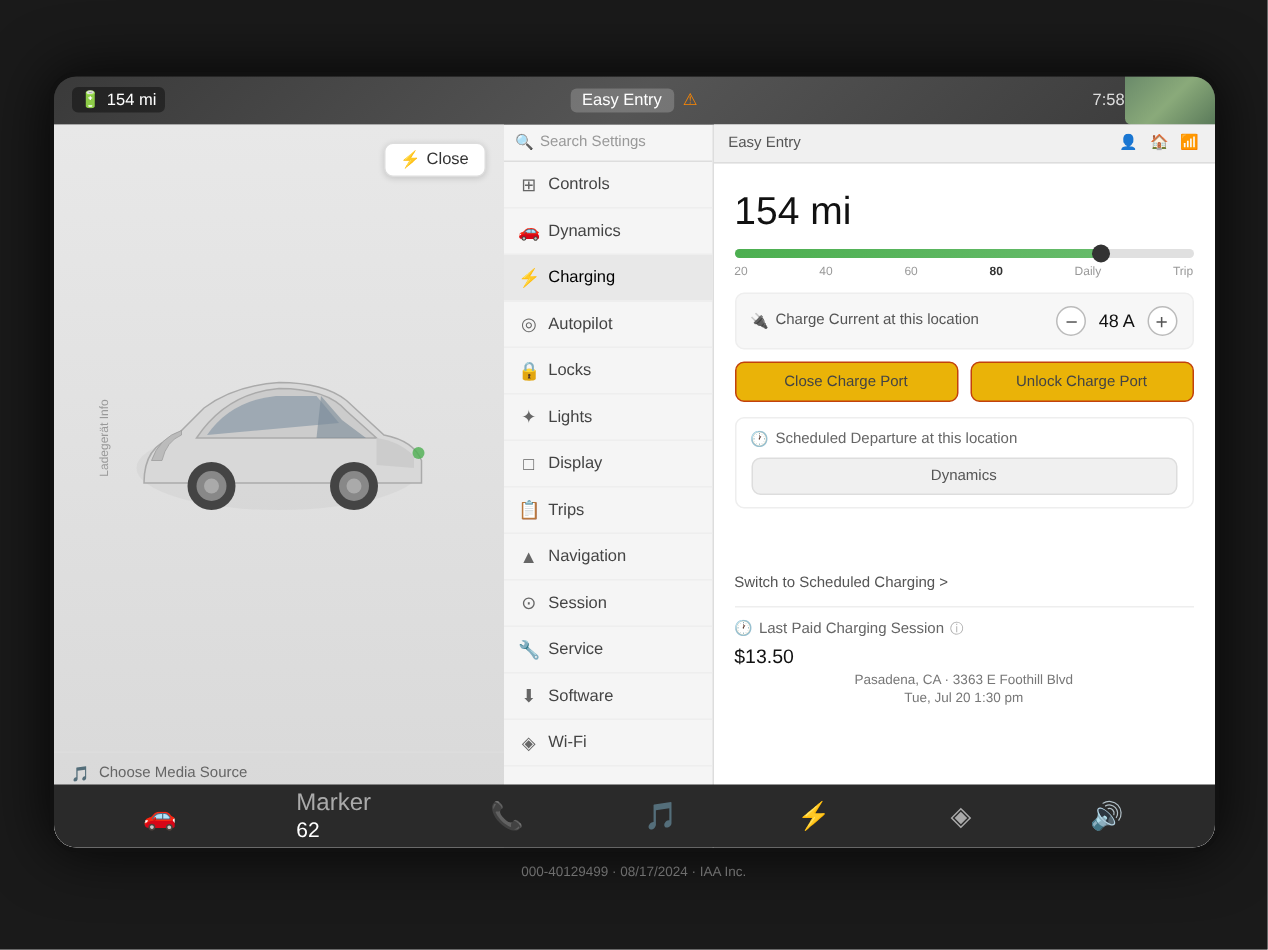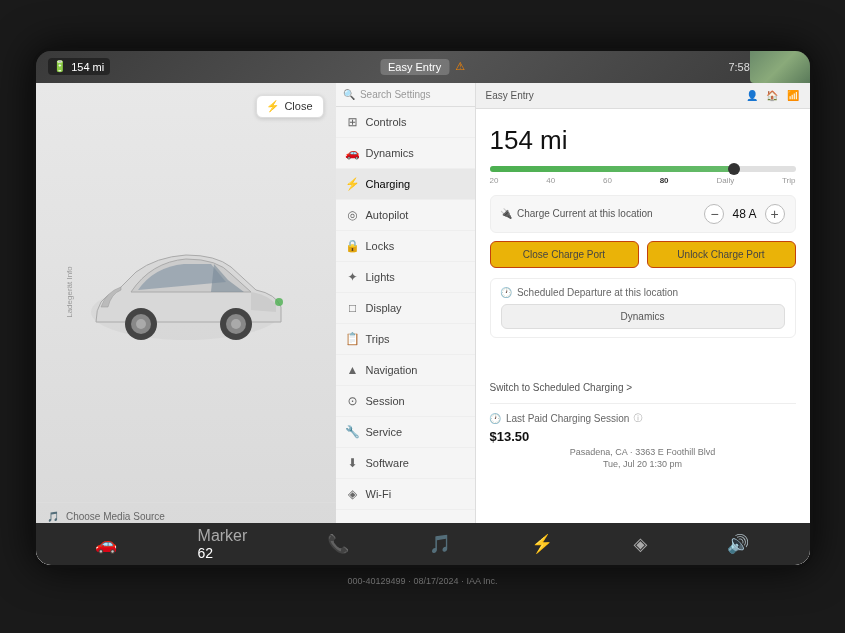--- a/index.html
+++ b/index.html
@@ -345,21 +345,21 @@
     .last-session-title {
       font-size: 10px;
       color: #666;
       margin-bottom: 4px;
       display: flex;
       align-items: center;
       gap: 4px;
     }
     .session-amount {
       font-size: 13px;
-      font-weight: 700;
+      font-weight: 400;
       color: #111;
       margin-bottom: 2px;
     }
     .session-location {
       font-size: 9px;
       color: #777;
       line-height: 1.4;
       text-align: center;
     }
     

